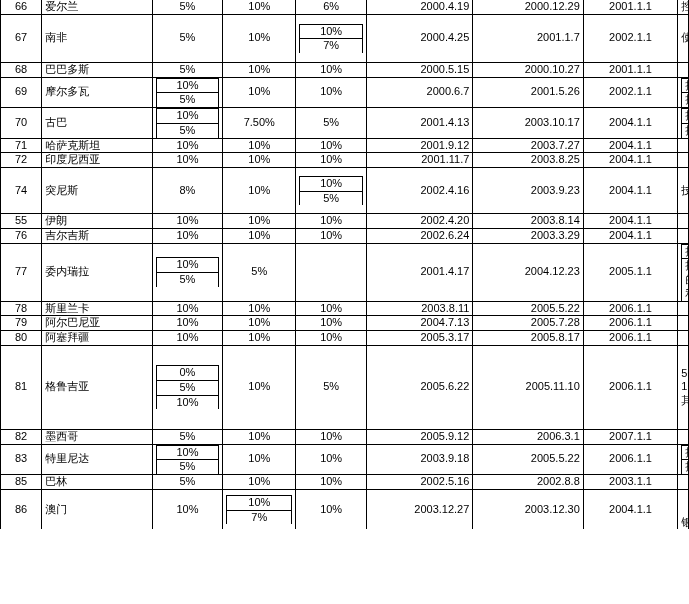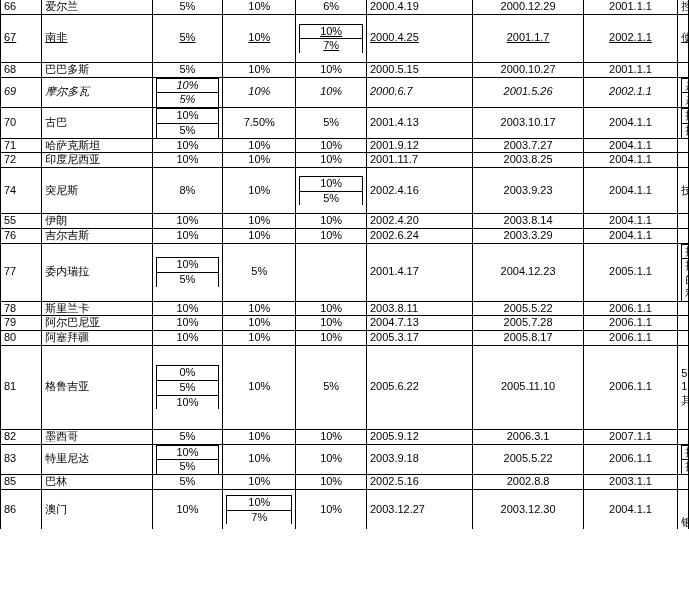--- a/index.html
+++ b/index.html
@@ -23,27 +23,27 @@
   }
   table.tax-table td {
     border: 1px solid #000000;
     padding: 0px 3px;
     vertical-align: middle;
     font-size: 11px;
     line-height: 1.25;
     overflow: hidden;
     white-space: nowrap;
   }
-  td.c-num { text-align: left; width: 24px; }
+  td.c-num { text-align: center; width: 24px; }
   td.c-country { text-align: left; width: 76px; }
   td.c-rate { text-align: center; width: 46px; }
   td.c-rate2 { text-align: center; width: 48px; }
   td.c-rate3 { text-align: center; width: 46px; }
-  td.c-date { text-align: left; width: 73px; }
-  td.c-date2 { text-align: center; width: 76px; }
+  td.c-date { text-align: right; width: 73px; }
+  td.c-date2 { text-align: right; width: 76px; }
   td.c-date3 { text-align: center; width: 64px; }
   td.c-note { text-align: left; width: 1px; white-space: normal; padding: 1px 4px; }
   .sub {
     border-collapse: collapse;
     table-layout: fixed;
     width: 100%;
     height: 100%;
   }
   .sub td {
     border: none;
@@ -85,21 +85,21 @@
       <td class="c-country clip-top">爱尔兰</td>
       <td class="c-rate clip-top">5%</td>
       <td class="c-rate2 clip-top">10%</td>
       <td class="c-rate3 clip-top">6%</td>
       <td class="c-date clip-top">2000.4.19</td>
       <td class="c-date2 clip-top">2000.12.29</td>
       <td class="c-date3 clip-top">2001.1.1</td>
       <td class="c-note clip-top">控股25%以上的；使用工业、商业或科学设备的特许权使用费</td>
     </tr>
 
-    <tr style="height:48px;text-decoration:underline;">
+    <tr style="height:48px;">
       <td class="c-num">67</td>
       <td class="c-country">南非</td>
       <td class="c-rate">5%</td>
       <td class="c-rate2">10%</td>
       <td class="c-rate3 stack">
         <table class="sub">
             <tbody>
           <tr>
                 <td>10%</td>
               </tr>
@@ -120,21 +120,21 @@
       <td class="c-country">巴巴多斯</td>
       <td class="c-rate">5%</td>
       <td class="c-rate2">10%</td>
       <td class="c-rate3">10%</td>
       <td class="c-date">2000.5.15</td>
       <td class="c-date2">2000.10.27</td>
       <td class="c-date3">2001.1.1</td>
       <td class="c-note"></td>
     </tr>
 
-    <tr style="height:26px;font-style:italic;">
+    <tr style="height:26px;">
       <td class="c-num">69</td>
       <td class="c-country">摩尔多瓦</td>
       <td class="c-rate stack">
         <table class="sub">
             <tbody>
           <tr>
                 <td>10%</td>
               </tr>
           <tr>
                 <td>5%</td>

